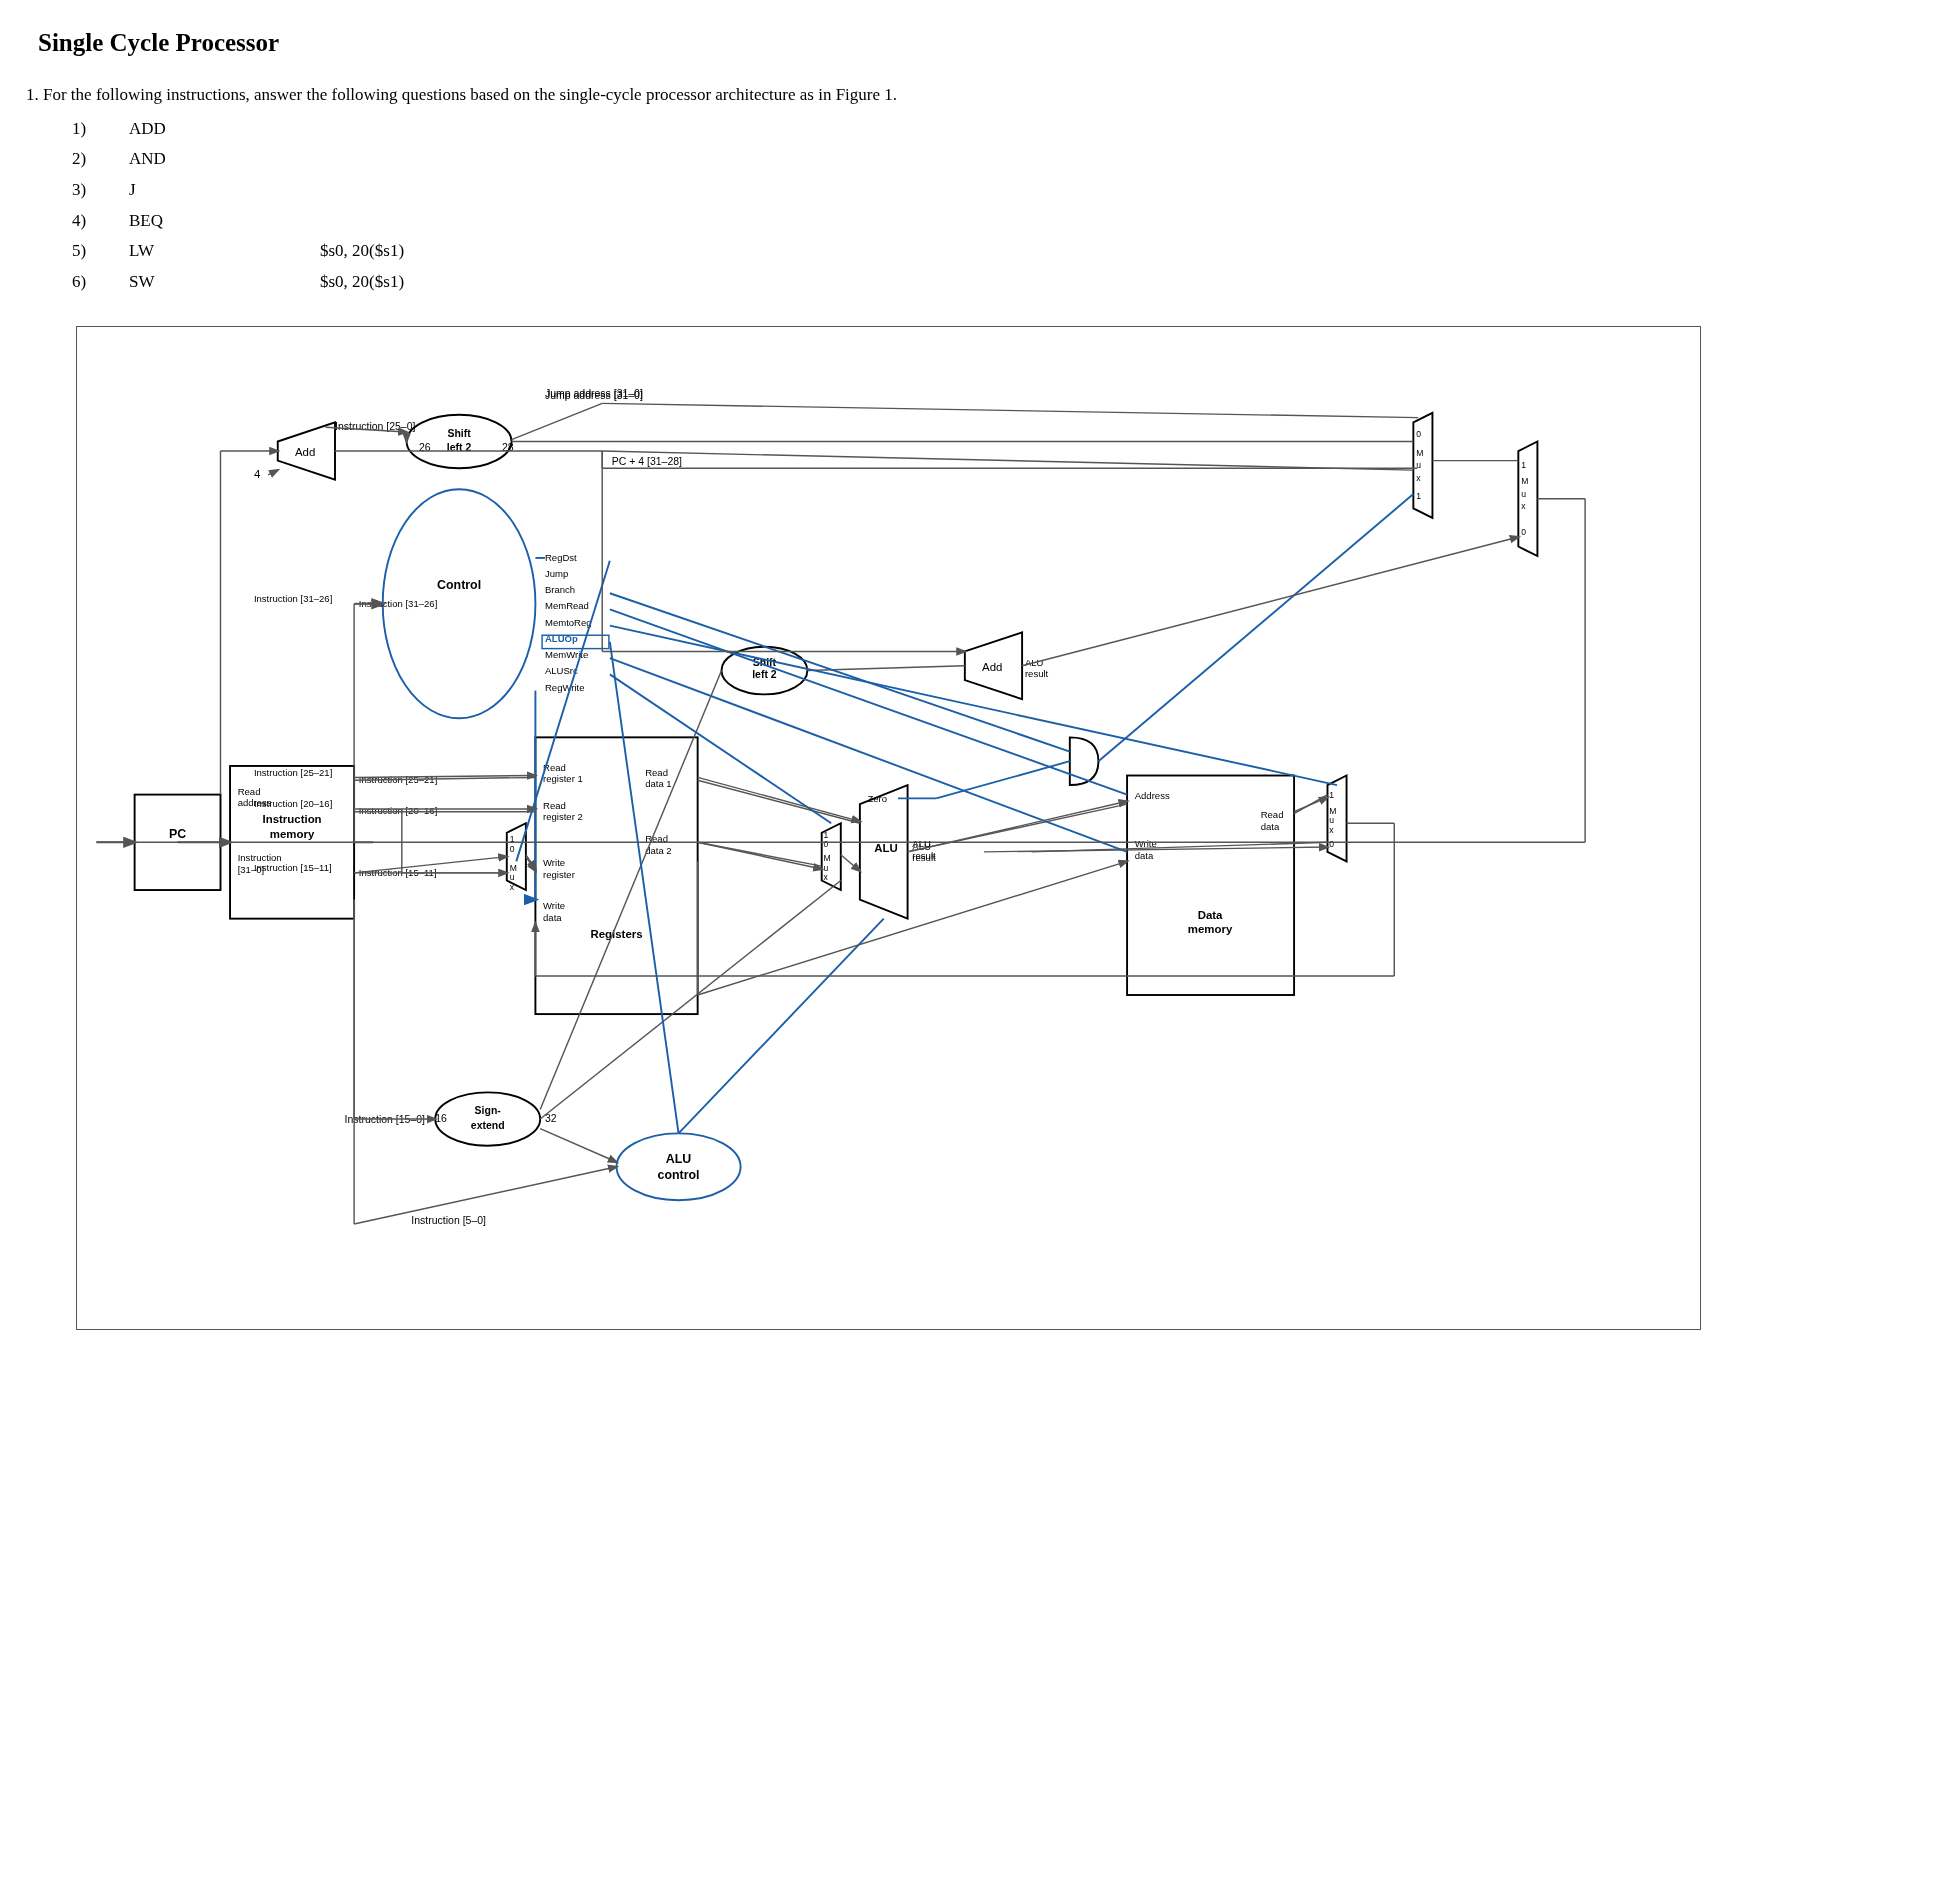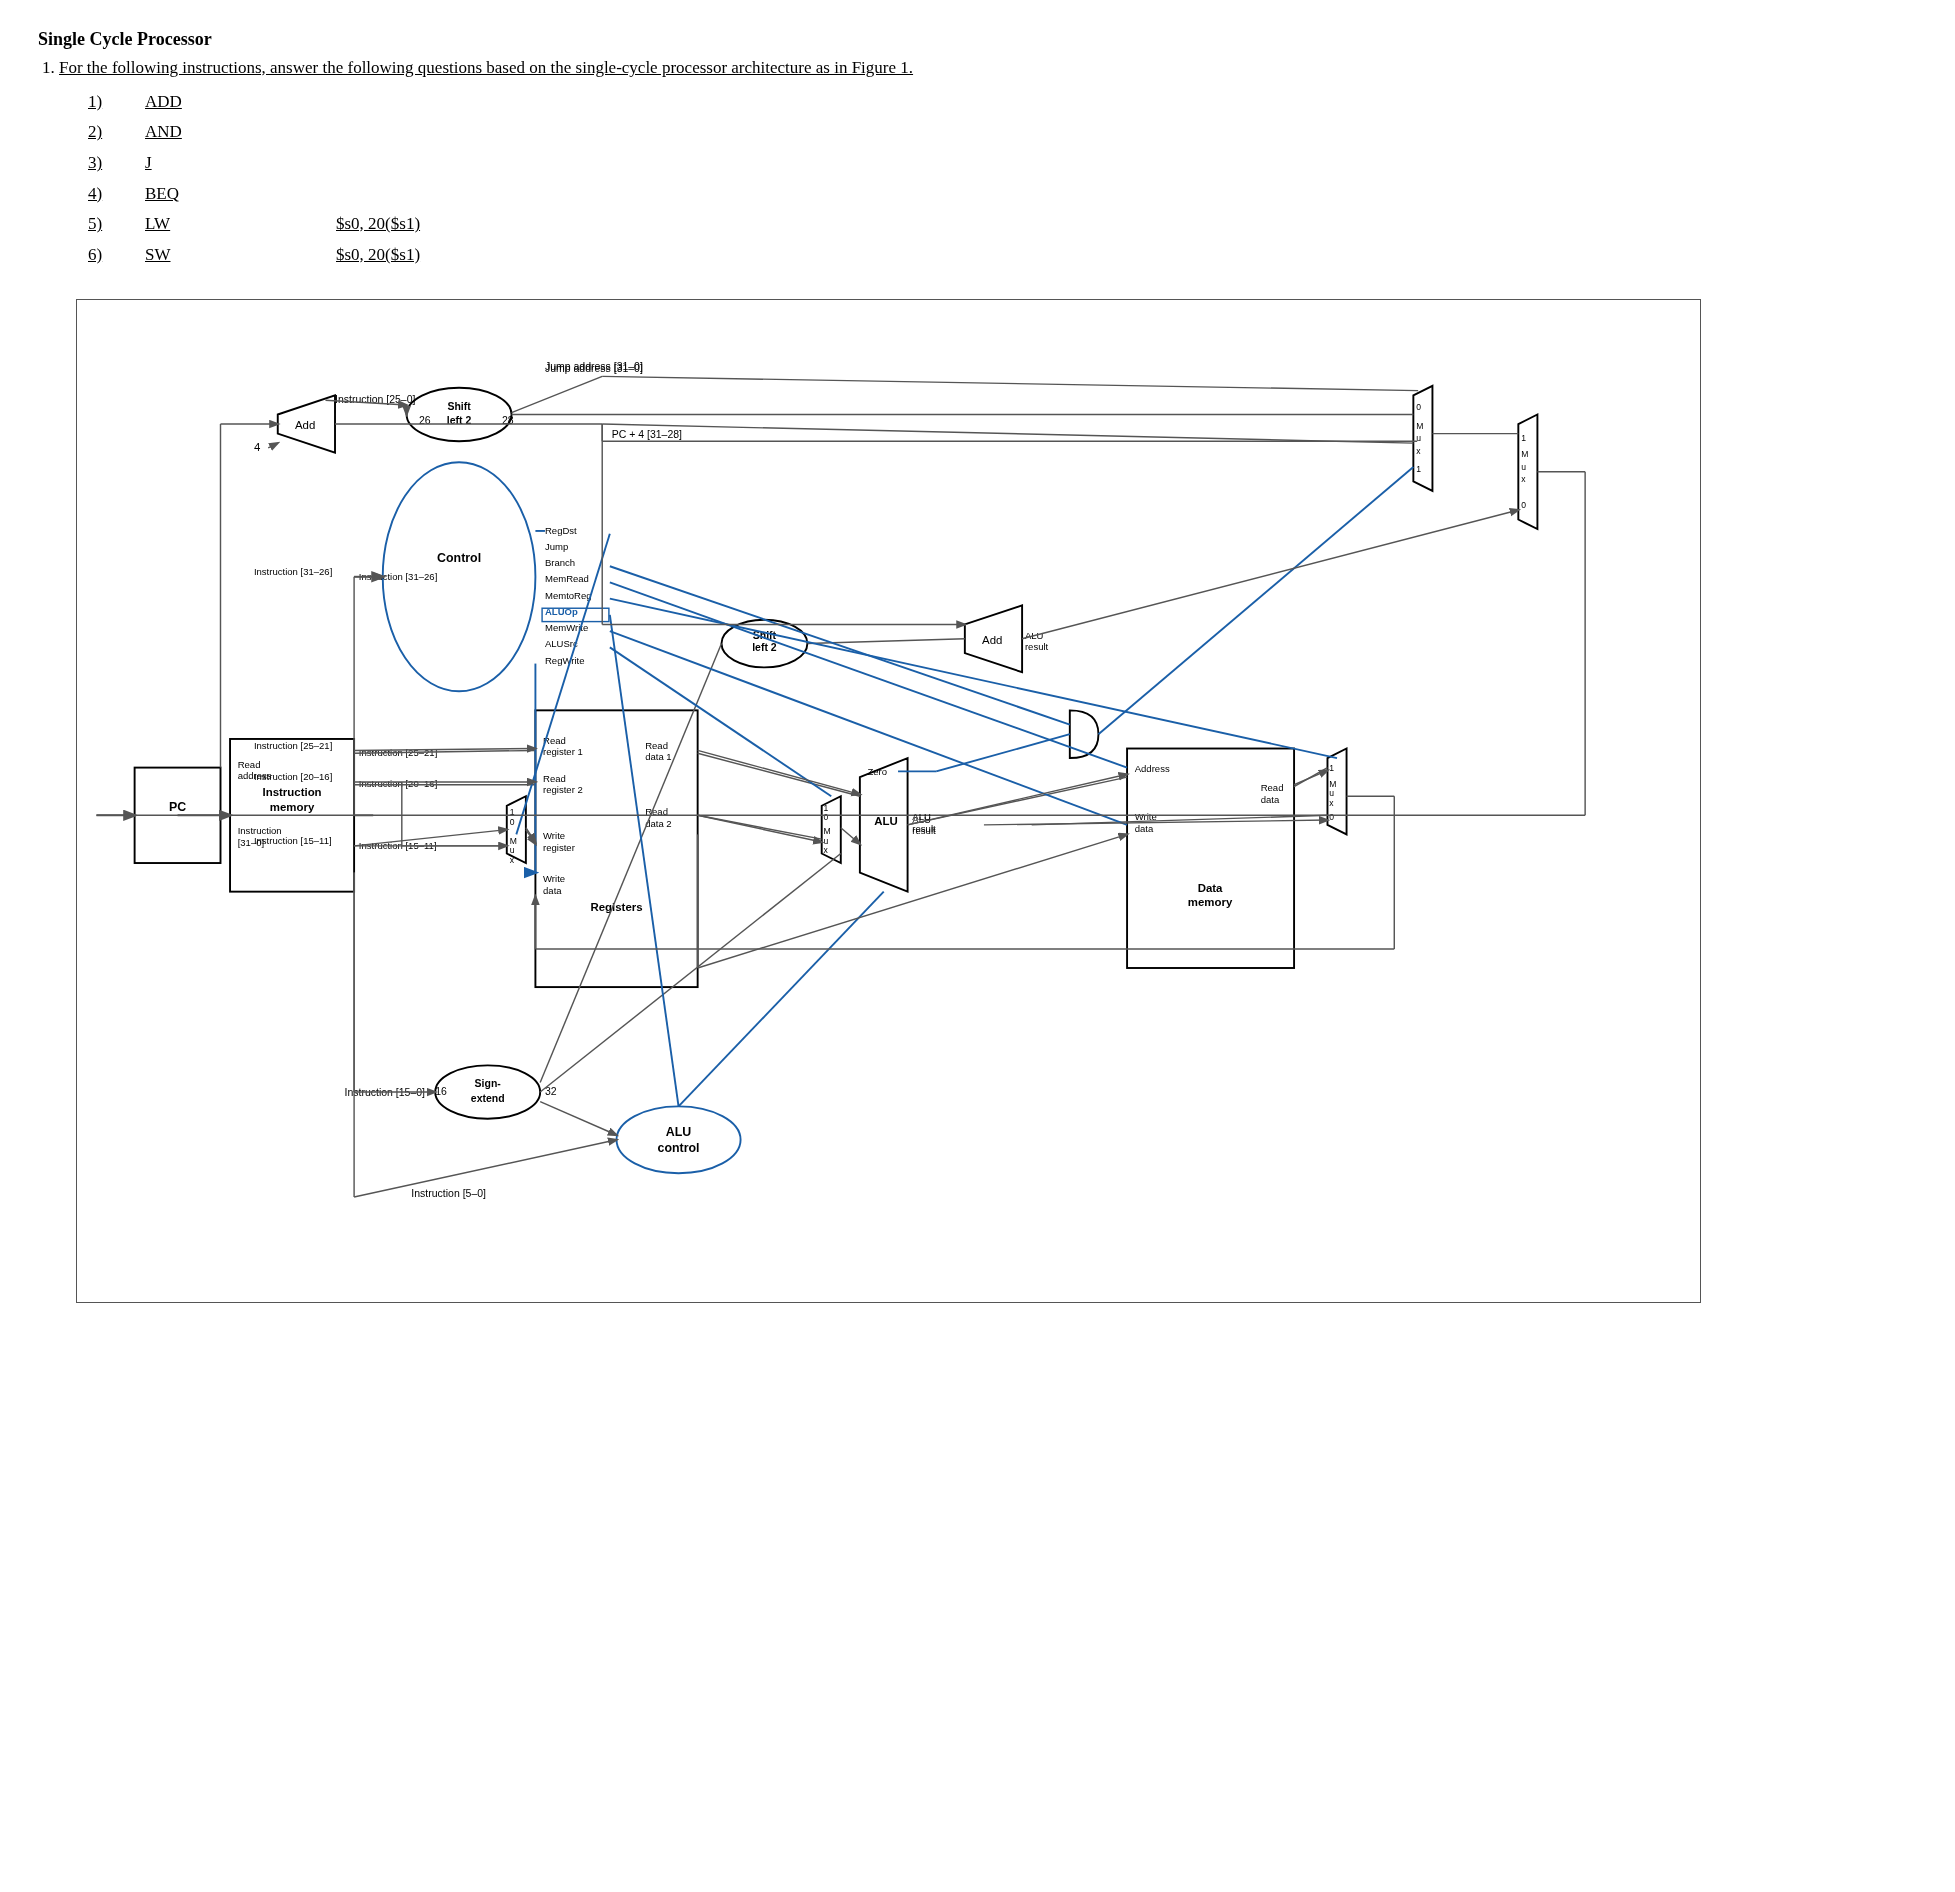--- a/index.html
+++ b/index.html
@@ -7,22 +7,22 @@
       background: #fff;
       font-family: 'Times New Roman', Times, serif;
       font-size: 17px;
       color: #000;
       padding: 29px 38px;
       width: 1956px;
       min-height: 1893px;
     }
     .title {
       font-weight: bold;
-      font-size: 18px;
-      margin-bottom: 4px;
+      font-size: 25px;
+      margin-bottom: 24px;
     }
     .instructions-list {
       list-style: none;
       margin-left: 29px;
       margin-top: 9.6px;
     }
     .instructions-list li {
       display: grid;
       grid-template-columns: 57px 191px 1fr;
       line-height: 1.8;
@@ -51,21 +51,21 @@
       height: 100%;
     }
   </style>
 </head>
 <body>
 
 
 
 <div class="title">Single Cycle Processor</div>
 
-<ol style="margin-left:21px; font-size:17px; line-height:1.6;text-decoration:underline;">
+<ol style="margin-left:5px; font-size:17px; line-height:1.6;">
   <li>
     <span>For the following instructions, answer the following questions based on the single-cycle processor architecture as in Figure 1.</span>
     <ul class="instructions-list" style="margin-top:5.7px;">
       <li>
         <span class="num">1)</span>
         <span class="instr">ADD</span>
       </li>
       <li>
         <span class="num">2)</span>
         <span class="instr">AND</span>

